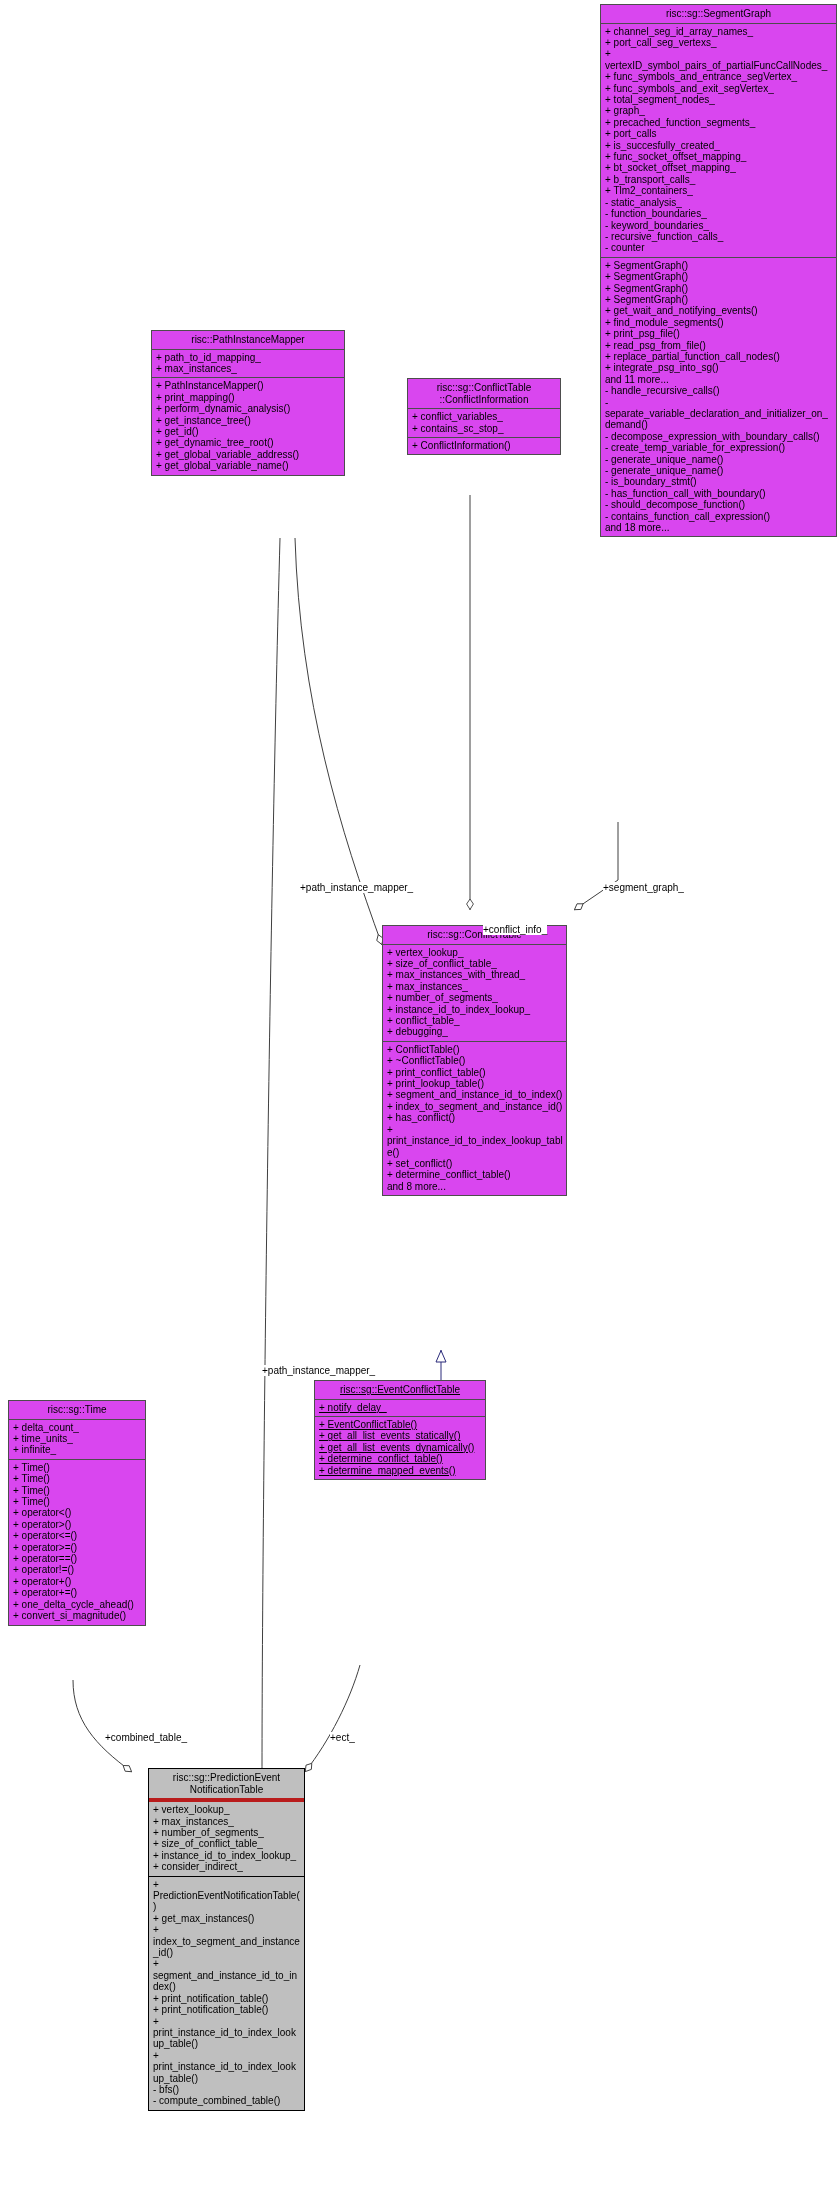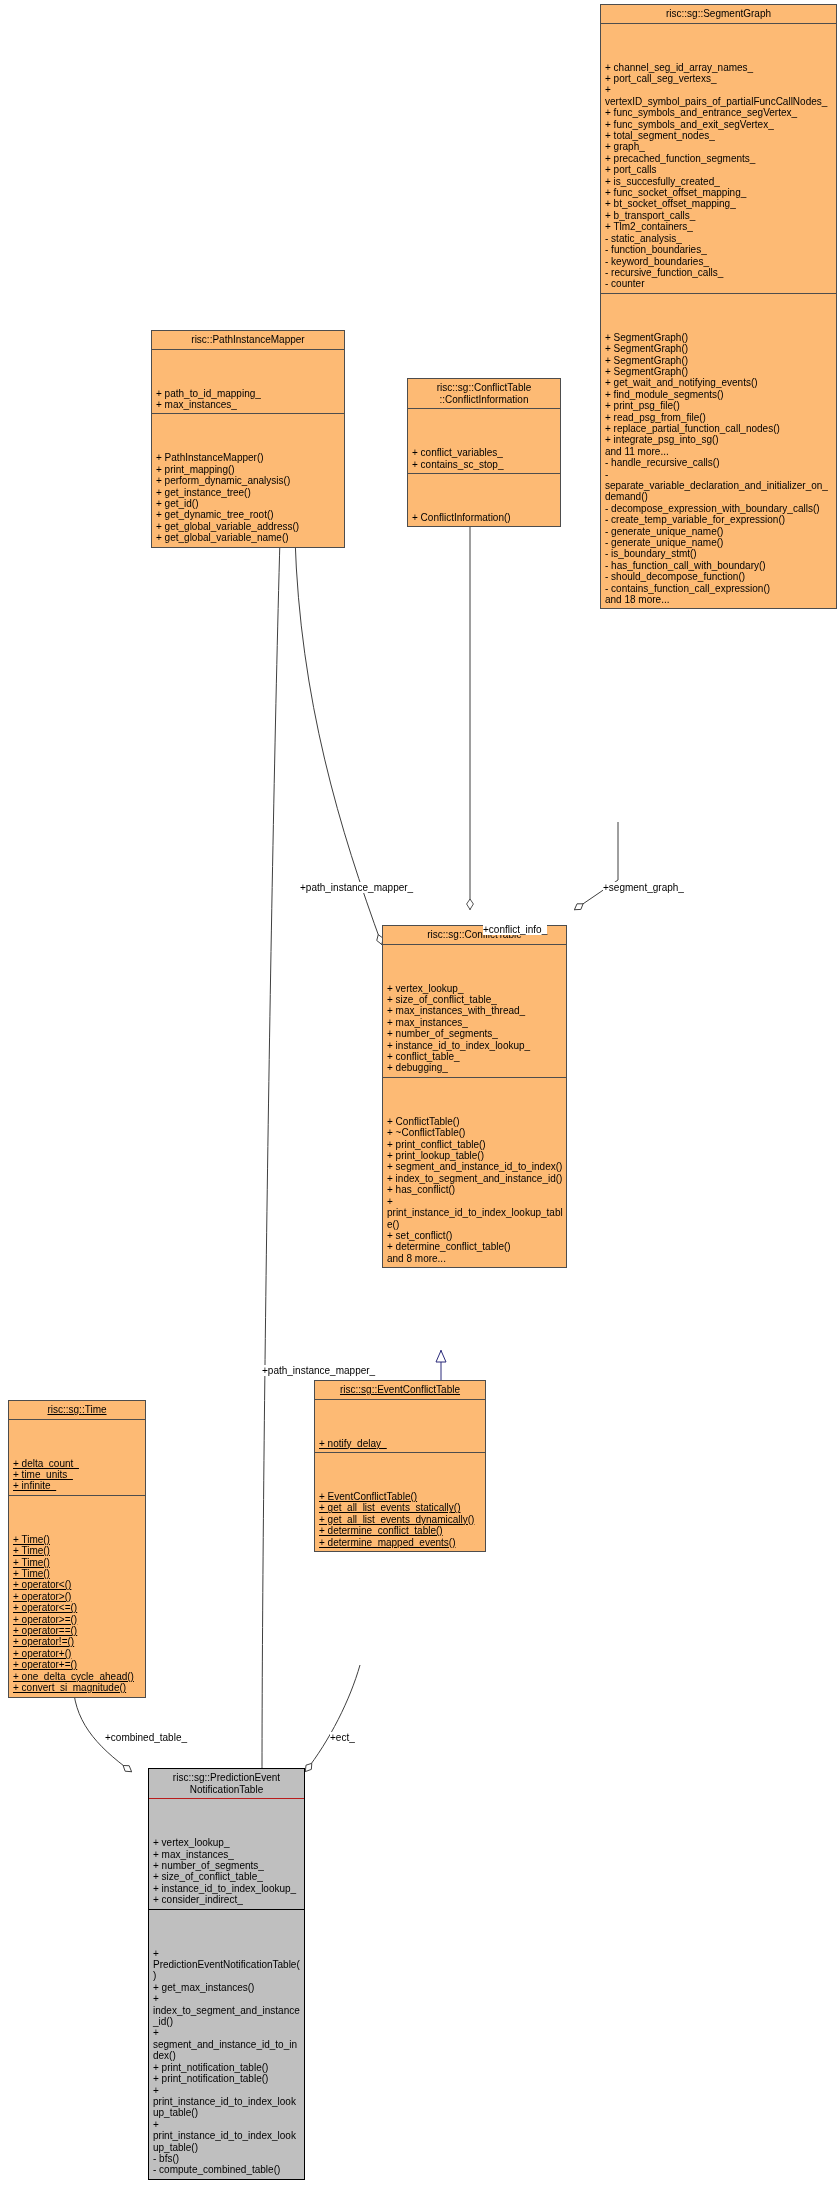--- a/index.html
+++ b/index.html
@@ -22,44 +22,43 @@
     position: absolute;
     left: 0;
     top: 0;
     width: 839px;
     height: 2189px;
     pointer-events: none;
   }
   .uml-class {
     position: absolute;
     border: 1px solid #4d4d4d;
-    background: #fdba74;
+    background: #d946ef;
     box-sizing: border-box;
     font-size: 10px;
     line-height: 11.4px;
   }
   .uml-class.shaded {
     background: #bfbfbf;
     border: 1px solid #000000;
   }
   .uml-title {
     text-align: center;
     padding: 3px 4px 3px 4px;
     border-bottom: 1px solid #4d4d4d;
     font-size: 10px;
     line-height: 11.6px;
     white-space: pre-line;
   }
   .shaded > .uml-title {
-    border-bottom: 1px solid #b91c1c;
+    border-bottom: 4px solid #b91c1c;
   }
   .uml-section {
     padding: 2px 3px 3px 4px;
     border-bottom: 1px solid #4d4d4d;
-    margin-top: 36px;
   }
   .shaded > .uml-section {
     border-bottom: 1px solid #000000;
   }
   .uml-section.last {
     border-bottom: none;
   }
   .uml-member {
     white-space: normal;
     word-break: break-word;
@@ -209,21 +208,21 @@
       <div class="uml-member">+ segment_and_instance_id_to_index()</div>
       <div class="uml-member">+ index_to_segment_and_instance_id()</div>
       <div class="uml-member">+ has_conflict()</div>
       <div class="uml-member">+ print_instance_id_to_index_lookup_table()</div>
       <div class="uml-member">+ set_conflict()</div>
       <div class="uml-member">+ determine_conflict_table()</div>
       <div class="uml-member">and 8 more...</div>
     </div>
   </div>
 
-  <div class="uml-class" style="left:8px; top:1400px; width:138px;text-decoration:underline;">
+  <div class="uml-class" style="left:8px; top:1400px; width:138px;">
     <div class="uml-title">risc::sg::Time</div>
     <div class="uml-section">
       <div class="uml-member">+ delta_count_</div>
       <div class="uml-member">+ time_units_</div>
       <div class="uml-member">+ infinite_</div>
     </div>
     <div class="uml-section last">
       <div class="uml-member">+ Time()</div>
       <div class="uml-member">+ Time()</div>
       <div class="uml-member">+ Time()</div>

